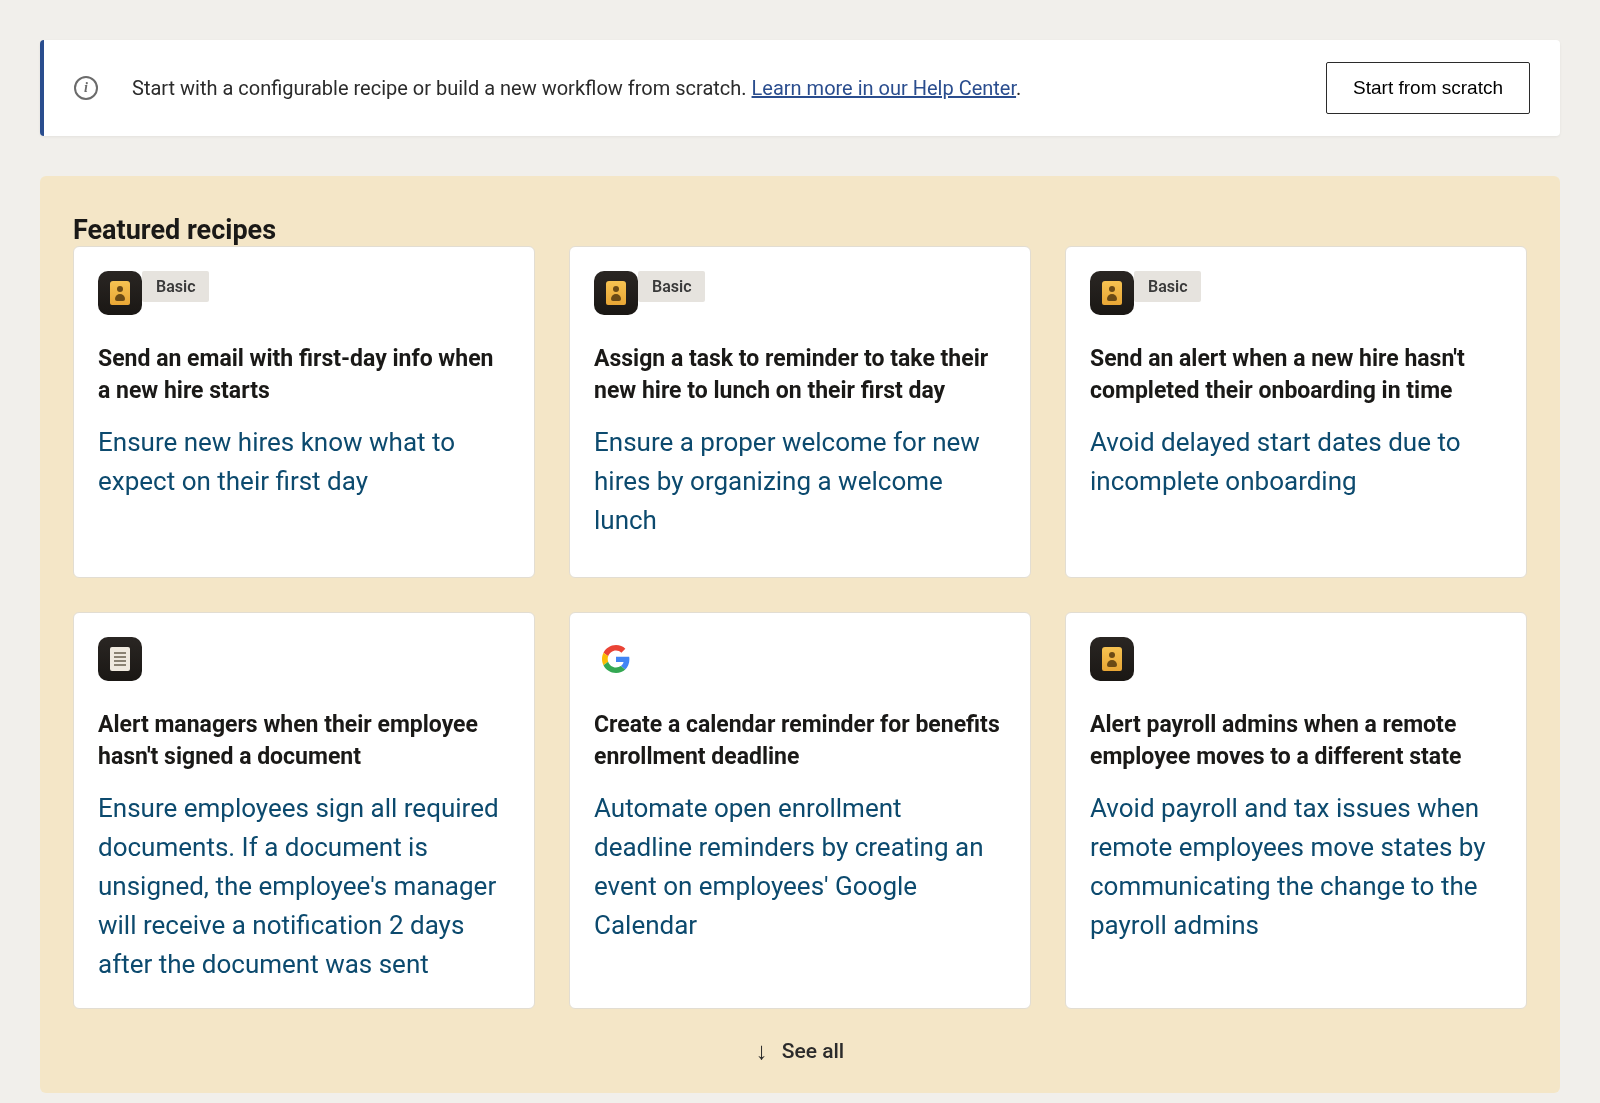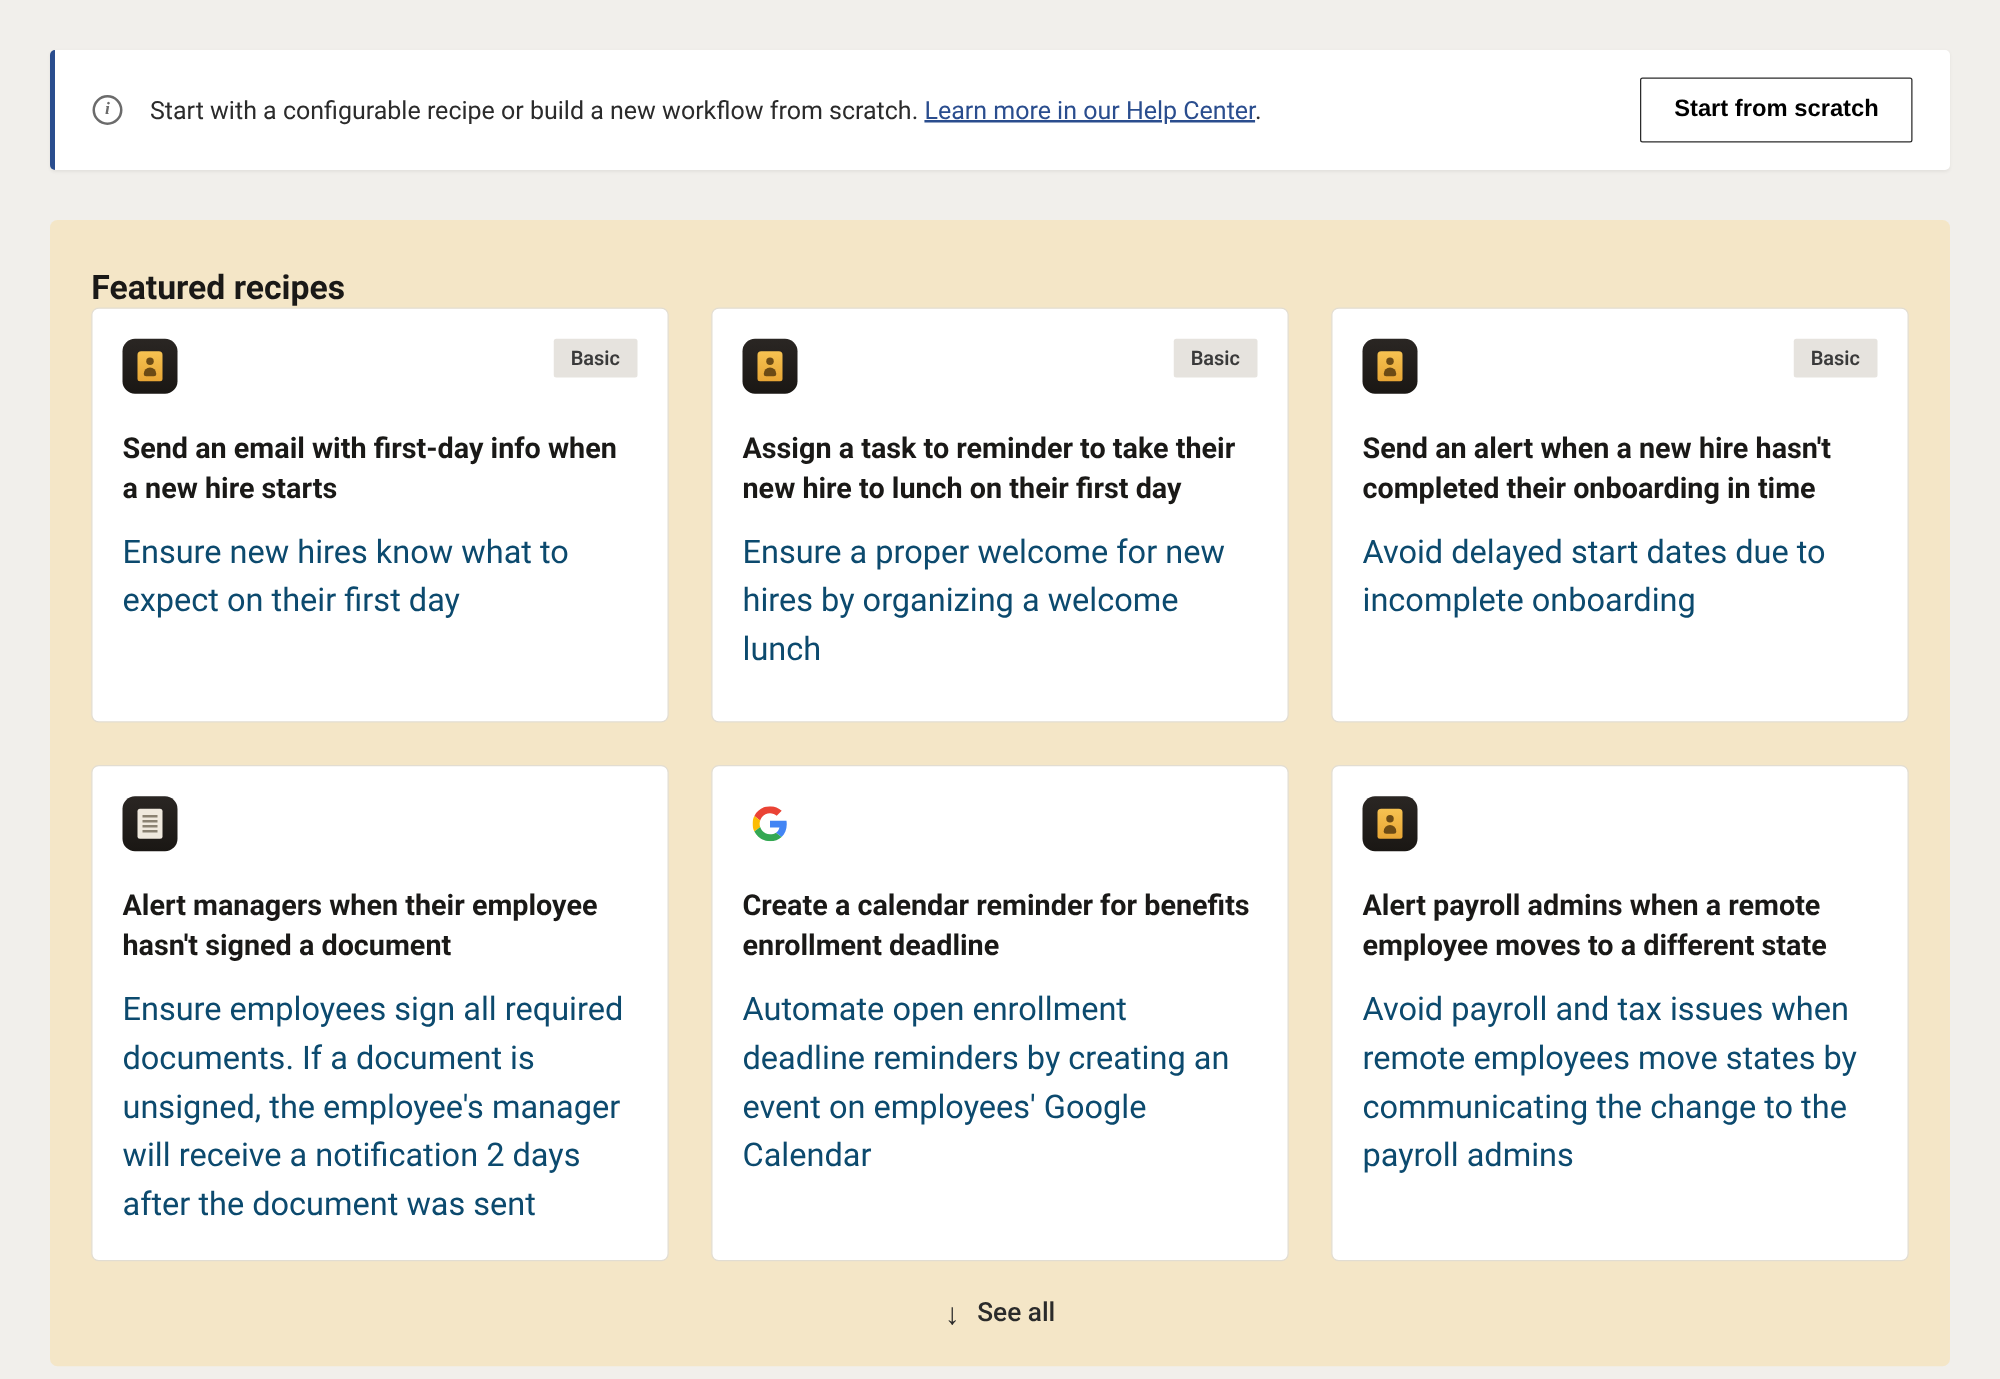--- a/index.html
+++ b/index.html
@@ -41,31 +41,32 @@
       font-family: Georgia, serif;
       font-style: italic;
       font-weight: bold;
       color: #6b6b6b;
       font-size: 14px;
       line-height: 1;
     }
     .info-text {
       font-size: 20px;
       color: #2b2b2b;
+      margin-left: 12px;
     }
     .info-text a {
       color: #2a4d8e;
       text-decoration: underline;
     }
     .scratch-btn {
       border: 1.5px solid #2b2b2b;
       background: #ffffff;
       padding: 14px 26px;
       font-size: 19px;
-      font-weight: 700;
+      font-weight: 400;
       cursor: pointer;
       border-radius: 2px;
     }
 
     .featured-section {
       background: #f4e6c7;
       border-radius: 6px;
       padding: 38px 33px 30px 33px;
     }
     .featured-heading {
@@ -82,21 +83,20 @@
       background: #ffffff;
       border: 1px solid #e2ddd2;
       border-radius: 6px;
       padding: 24px;
       min-height: 332px;
       cursor: pointer;
     }
     .card-top {
       display: flex;
       align-items: flex-start;
-      justify-content: space-between;
       margin-bottom: 28px;
     }
     .card-icon {
       width: 44px;
       height: 44px;
       border-radius: 10px;
       display: flex;
       align-items: center;
       justify-content: center;
       flex: 0 0 auto;

